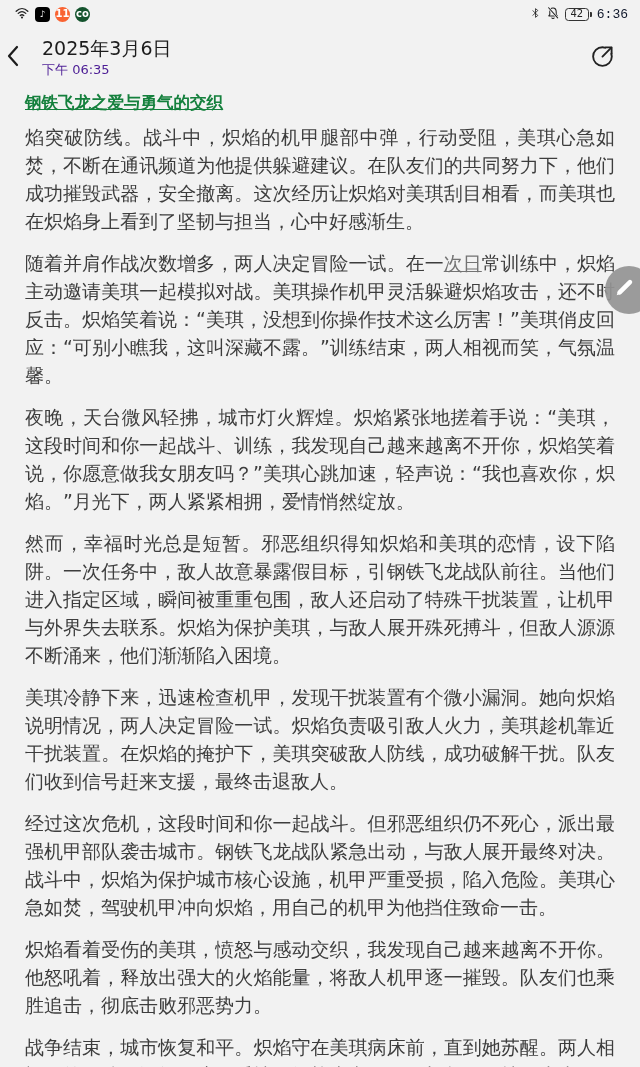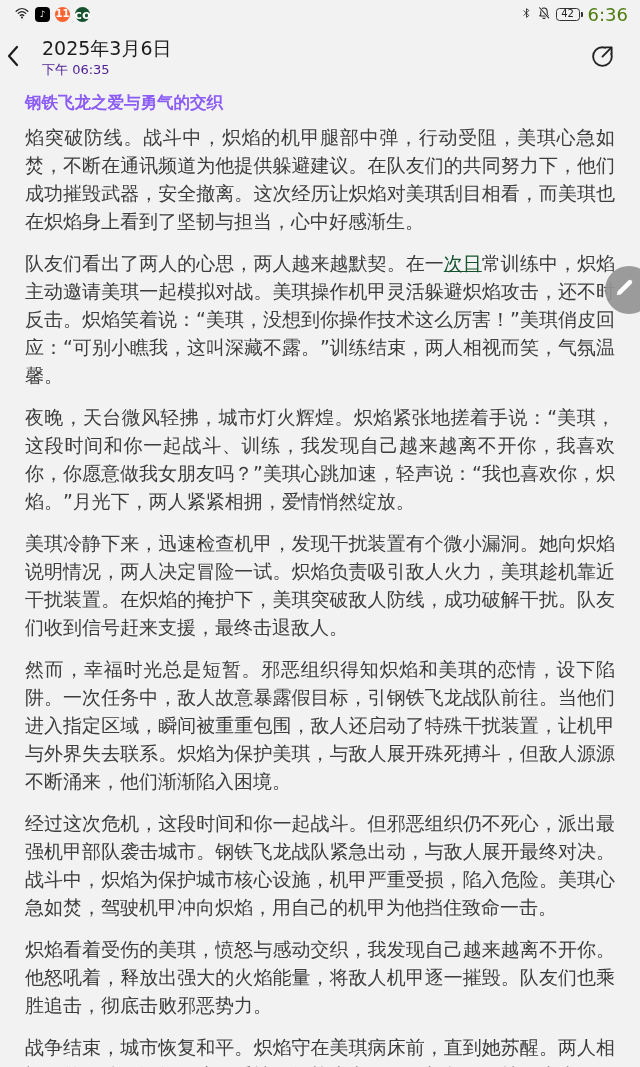--- a/index.html
+++ b/index.html
@@ -20,62 +20,62 @@
     padding: 2px 12px 0 14px;
     font-size: 12px; color: #222;
   }
   .sb-left, .sb-right { display: flex; align-items: center; gap: 5px; }
   .badge {
     width: 15px; height: 15px; border-radius: 50%;
     display: inline-flex; align-items: center; justify-content: center;
     color: #fff; font-size: 10px; font-weight: bold; line-height: 1;
   }
   .badge-orange { background: #f96332; }
-  .badge-green  { background: #14532d; font-size: 13px; }
+  .badge-green  { background: #14532d; font-size: 10px; }
   .tiktok {
     width: 15px; height: 15px; border-radius: 4px; background: #000;
     color: #fff; font-size: 9px; display: inline-flex;
     align-items: center; justify-content: center; line-height: 1;
   }
   .battery {
     display: inline-flex; align-items: center; gap: 1px;
   }
   .battery .bat-body {
     min-width: 24px; height: 13px; border: 1.2px solid #333; border-radius: 3.5px;
     font-size: 10px; color: #222; display: inline-flex;
     align-items: center; justify-content: center; padding: 0 2px; line-height: 1;
   }
   .battery .bat-cap { width: 2px; height: 5px; background: #333; border-radius: 0 1px 1px 0; }
-  .sb-time { font-size: 18px; color: #4d7c0f; }
+  .sb-time { font-size: 13px; color: #0f172a; font-family: Liberation Mono, monospace; }
 
   
   .note-header {
     display: flex; align-items: center;
     padding: 10px 22px 6px 6px;
   }
   .back-btn { width: 28px; height: 36px; display: flex; align-items: center; justify-content: flex-start; cursor: pointer; }
   .header-titles { margin-left: 8px; }
   .header-date { font-size: 19px; color: #1c1c1c; font-weight: 500; line-height: 24px; }
   .header-time { font-size: 13px; color: #4c1d95; line-height: 18px; margin-top: 1px; }
   .header-spacer { flex: 1; }
   .share-btn { width: 30px; height: 30px; display: flex; align-items: center; justify-content: center; cursor: pointer; }
 
   
   .note-body { padding: 6px 25px 0 25px; }
   .note-title {
-    font-size: 16.5px; font-weight: bold; color: #8b5cf6;
-    line-height: 24px; margin-bottom: 8px;
+    font-size: 16.5px; font-weight: bold; color: #15803d;
+    line-height: 24px; margin-bottom: 8px; text-decoration: underline;
   }
   .note-body p {
     font-size: 19px; line-height: 28px; color: #3d3d3d;
     text-align: justify;
     margin-bottom: 14px;
     word-break: break-all;
   }
-  .inline-link { color: #14532d; text-decoration: underline; cursor: pointer; }
+  .inline-link { color: #737373; text-decoration: underline; cursor: pointer; }
 
   
   .edit-fab {
     position: absolute; top: 266px; right: -13px;
     width: 48px; height: 48px; border-radius: 50%;
     background: rgba(148,148,148,0.92);
     display: flex; align-items: center; justify-content: center;
     cursor: pointer;
   }
 </style>
@@ -141,25 +141,25 @@
       </svg>
     </span>
   </div>
 </div>
 
 <div class="note-body">
   <div class="note-title">钢铁飞龙之爱与勇气的交织</div>
 
   <p>焰突破防线。战斗中，炽焰的机甲腿部中弹，行动受阻，美琪心急如焚，不断在通讯频道为他提供躲避建议。在队友们的共同努力下，他们成功摧毁武器，安全撤离。这次经历让炽焰对美琪刮目相看，而美琪也在炽焰身上看到了坚韧与担当，心中好感渐生。</p>
 
-  <p><span>队友们看出了两人的心思，两人越来越默契。在一</span><span class="inline-link">次日</span><span>常训练中，炽焰主动邀请美琪一起模拟对战。美琪操作机甲灵活躲避炽焰攻击，还不时反击。炽焰笑着说：“美琪，没想到你操作技术这么厉害！”美琪俏皮回应：“可别小瞧我，这叫深藏不露。”训练结束，两人相视而笑，气氛温馨。</span></p>
+  <p><span>随着并肩作战次数增多，两人决定冒险一试。在一</span><span class="inline-link">次日</span><span>常训练中，炽焰主动邀请美琪一起模拟对战。美琪操作机甲灵活躲避炽焰攻击，还不时反击。炽焰笑着说：“美琪，没想到你操作技术这么厉害！”美琪俏皮回应：“可别小瞧我，这叫深藏不露。”训练结束，两人相视而笑，气氛温馨。</span></p>
 
-  <p>夜晚，天台微风轻拂，城市灯火辉煌。炽焰紧张地搓着手说：“美琪，这段时间和你一起战斗、训练，我发现自己越来越离不开你，我喜欢你，你愿意做我女朋友吗？”美琪心跳加速，轻声说：“我也喜欢你，炽焰。”月光下，两人紧紧相拥，爱情悄然绽放。</p>
+  <p>夜晚，天台微风轻拂，城市灯火辉煌。炽焰紧张地搓着手说：“美琪，这段时间和你一起战斗、训练，我发现自己越来越离不开你，炽焰笑着说，你愿意做我女朋友吗？”美琪心跳加速，轻声说：“我也喜欢你，炽焰。”月光下，两人紧紧相拥，爱情悄然绽放。</p>
+  <p>然而，幸福时光总是短暂。邪恶组织得知炽焰和美琪的恋情，设下陷阱。一次任务中，敌人故意暴露假目标，引钢铁飞龙战队前往。当他们进入指定区域，瞬间被重重包围，敌人还启动了特殊干扰装置，让机甲与外界失去联系。炽焰为保护美琪，与敌人展开殊死搏斗，但敌人源源不断涌来，他们渐渐陷入困境。</p>
   <p>美琪冷静下来，迅速检查机甲，发现干扰装置有个微小漏洞。她向炽焰说明情况，两人决定冒险一试。炽焰负责吸引敌人火力，美琪趁机靠近干扰装置。在炽焰的掩护下，美琪突破敌人防线，成功破解干扰。队友们收到信号赶来支援，最终击退敌人。</p>
-  <p>然而，幸福时光总是短暂。邪恶组织得知炽焰和美琪的恋情，设下陷阱。一次任务中，敌人故意暴露假目标，引钢铁飞龙战队前往。当他们进入指定区域，瞬间被重重包围，敌人还启动了特殊干扰装置，让机甲与外界失去联系。炽焰为保护美琪，与敌人展开殊死搏斗，但敌人源源不断涌来，他们渐渐陷入困境。</p>
   <p>经过这次危机，这段时间和你一起战斗。但邪恶组织仍不死心，派出最强机甲部队袭击城市。钢铁飞龙战队紧急出动，与敌人展开最终对决。战斗中，炽焰为保护城市核心设施，机甲严重受损，陷入危险。美琪心急如焚，驾驶机甲冲向炽焰，用自己的机甲为他挡住致命一击。</p>
   <p>炽焰看着受伤的美琪，愤怒与感动交织，我发现自己越来越离不开你。他怒吼着，释放出强大的火焰能量，将敌人机甲逐一摧毁。队友们也乘胜追击，彻底击败邪恶势力。</p>
   <p>战争结束，城市恢复和平。炽焰守在美琪病床前，直到她苏醒。两人相视而笑，他们深知，这份爱情历经战火考验，更加坚不可摧。未来，无论还有多少挑战，他们都会携手并肩，用爱与勇气守护城市，守护彼此 ，续写属于他们的传奇。</p>
 </div>
 
 <div class="edit-fab">
   <span>
     <svg width="26" height="26" viewBox="0 0 24 24" style="margin-right:10px;">
       <line x1="8" y1="16" x2="17.5" y2="6.5" stroke="#fff" stroke-width="4.2" stroke-linecap="round"></line>
       <polygon points="5.2,18.8 8.6,17.6 6.4,15.4" fill="#fff"></polygon>

